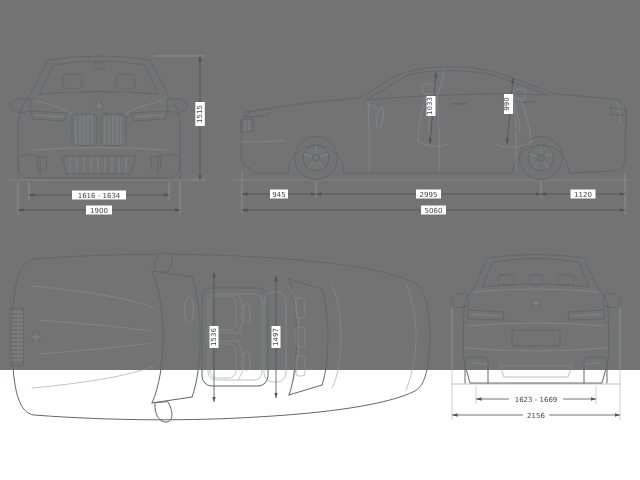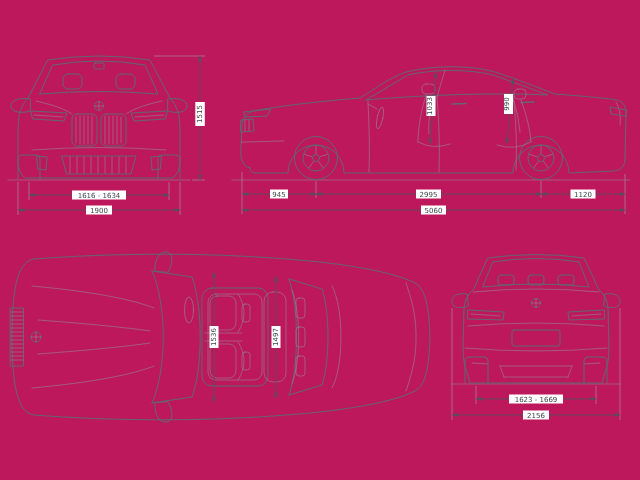--- a/index.html
+++ b/index.html
@@ -1,17 +1,17 @@
 <!DOCTYPE html>
 <html><head>
 <meta charset="utf-8">
 <style>
   *{margin:0;padding:0;box-sizing:border-box}
   html,body{width:640px;height:480px;background:#fff;font-family:"DejaVu Sans",sans-serif;overflow:hidden}
-  .stage{position:relative;width:640px;height:480px;background:#be185d}
+  .stage{position:relative;width:640px;height:370px;background:#737373}
   .stage svg{position:absolute;overflow:visible}
   .art{fill:none;stroke:#61676e;stroke-width:1;stroke-linecap:round;stroke-linejoin:round}
   .thin{stroke:#8b9198;stroke-width:.55}
   .dim{stroke:#4c545c;stroke-width:.8;fill:none}
   .ext{stroke:#a0a6ad;stroke-width:.55;fill:none}
   .bg{fill:#fff;stroke:none}
   .dt{font-family:"DejaVu Sans",sans-serif;font-size:7px;fill:#3d444c}
 </style>
 </head>
 <body>

